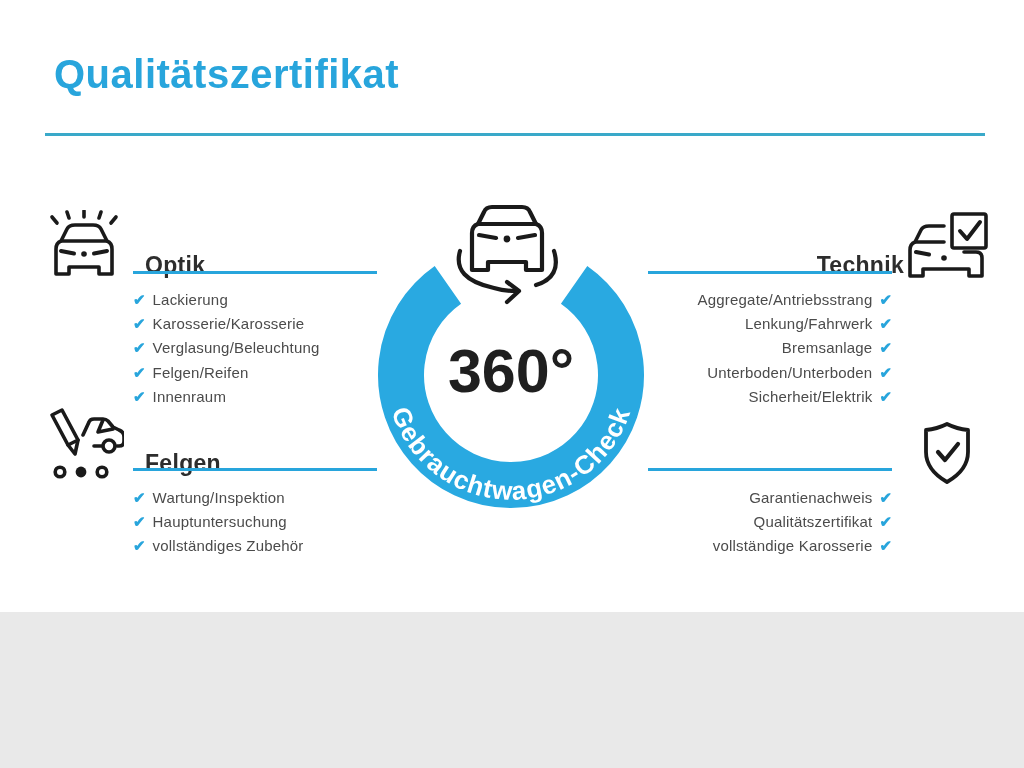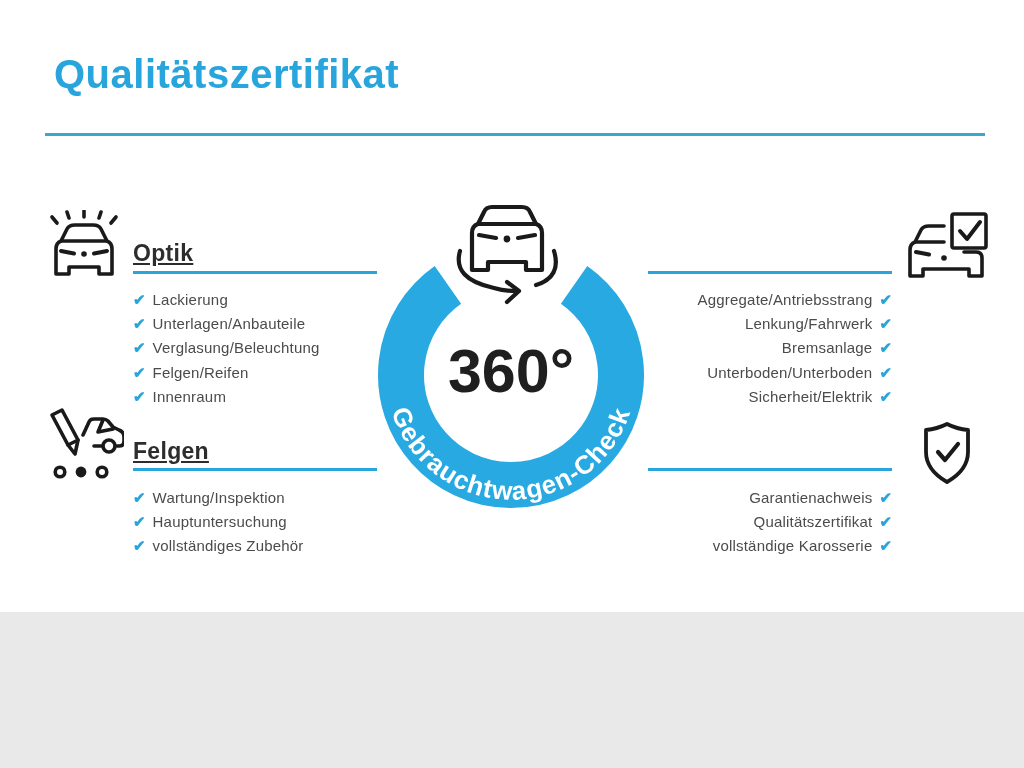--- a/index.html
+++ b/index.html
@@ -12,21 +12,21 @@
     font-family:"Liberation Sans",sans-serif;overflow:hidden;
   }
   .title{
     position:absolute;left:54px;top:52px;margin:0;
     font-size:40px;line-height:44px;font-weight:700;letter-spacing:.5px;
     color:var(--accent);
   }
   .top-rule{position:absolute;left:45px;top:133px;width:940px;height:3px;background:var(--rule);}
 
   
-  .sec-h{position:absolute;margin:0;font-size:23px;font-weight:700;color:var(--heading);letter-spacing:.3px;text-decoration:underline;}
+  .sec-h{position:absolute;margin:12px;font-size:23px;font-weight:700;color:var(--heading);letter-spacing:.3px;}
   .sec-rule{position:absolute;width:244px;height:3px;background:var(--accent);}
 
   .h-optik{left:133px;top:240px;}
   .r-optik{left:133px;top:271px;}
   .h-wartung{left:133px;top:438px;}
   .r-wartung{left:133px;top:468px;}
   .h-technik{left:648px;top:240px;width:244px;text-align:right;}
   .r-technik{left:648px;top:271px;}
   .h-garantie{left:648px;top:438px;width:244px;text-align:right;}
   .r-garantie{left:648px;top:468px;}
@@ -90,21 +90,21 @@
   </div>
   <h2 class="sec-h h-optik">Optik</h2>
   <div class="sec-rule r-optik"></div>
   <ul class="list l-optik">
       <li class="row">
         <span class="chk">✔</span>
         <span class="txt">Lackierung</span>
       </li>
       <li class="row">
         <span class="chk">✔</span>
-        <span class="txt">Unterlagen/Anbauteile</span>
+        <span class="txt">Karosserie/Karosserie</span>
       </li>
       <li class="row">
         <span class="chk">✔</span>
         <span class="txt">Verglasung/Beleuchtung</span>
       </li>
       <li class="row">
         <span class="chk">✔</span>
         <span class="txt">Felgen/Reifen</span>
       </li>
       <li class="row">
@@ -150,20 +150,21 @@
       <g fill="none" stroke="currentColor" stroke-width="3.6" stroke-linecap="round" stroke-linejoin="round">
         <path d="M 42 16 L 27 16 Q 21 16 19 20 L 13 32 Q 8 34 8 40 L 8 66 L 21 66 L 21 59 L 67 59 L 67 66 L 80 66 L 80 48 Q 80 42 74 42 L 62 42"></path>
         <path d="M 13 32 L 42 32"></path>
         <path d="M 14 42 L 27 44.5" stroke-width="4"></path>
         <rect x="50" y="4" width="34" height="34" rx="2"></rect>
         <path d="M 58 21 L 65 29 L 78 12" stroke-width="4"></path>
       </g>
       <circle cx="42" cy="48" r="2.8" fill="currentColor"></circle>
     </svg>
   </div>
+  <h2 class="sec-h h-technik">Technik</h2>
   <div class="sec-rule r-technik"></div>
   <ul class="list l-technik list-right">
       <li class="row">
         <span class="chk">✔</span>
         <span class="txt">Aggregate/Antriebsstrang</span>
       </li>
       <li class="row">
         <span class="chk">✔</span>
         <span class="txt">Lenkung/Fahrwerk</span>
       </li>

